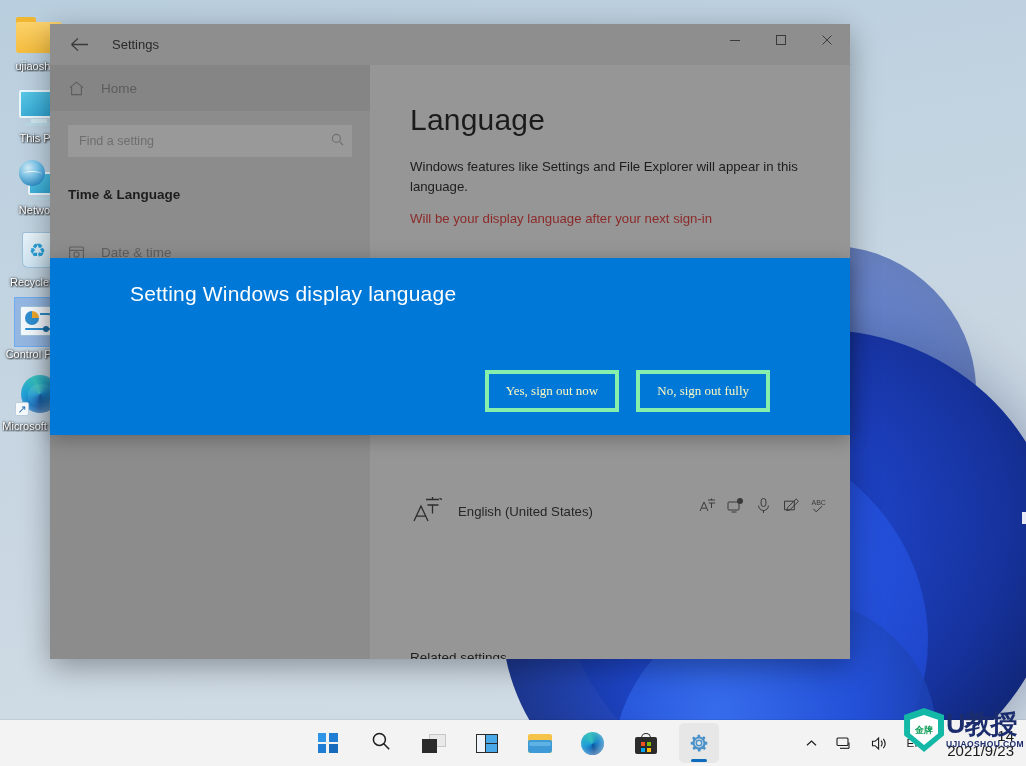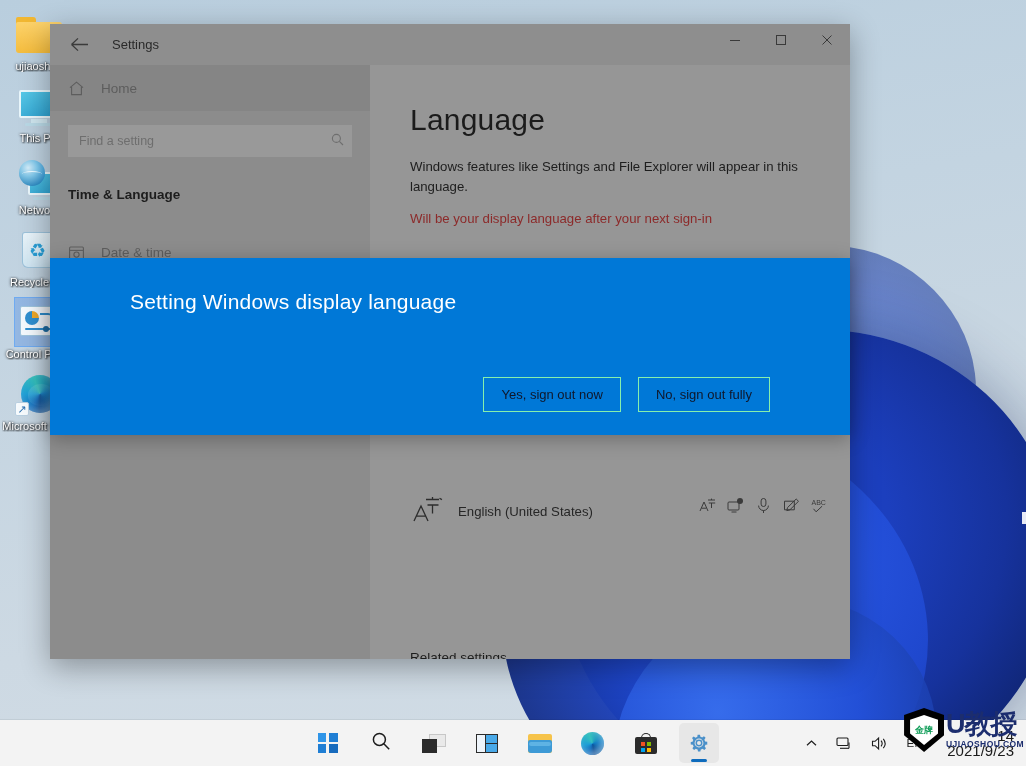--- a/index.html
+++ b/index.html
@@ -223,36 +223,36 @@
   
   #dialog {
     position: absolute;
     left: 50px; top: 258px;
     width: 800px; height: 177px;
     background: #0078d7;
     color: #ffffff;
     box-shadow: 0 4px 18px rgba(0,0,0,.28);
   }
   .dlg-title {
-    position: absolute; left: 80px; top: 32px;
+    position: absolute; left: 80px; top: 24px;
     font-size: 21px; font-weight: 300; letter-spacing: .2px;
   }
   .dlg-msg {
     position: absolute; left: 80px; top: 62px;
     font-size: 13px;
   }
   .dlg-buttons {
     position: absolute; right: 80px; bottom: 23px;
     display: flex; gap: 17px;
   }
   .dlg-btn {
-    border: 1px solid #86efac;
+    border: 4px solid #86efac;
     background: transparent;
-    color: #0f172a;
-    font-family: Liberation Sans, sans-serif;
+    color: #fef9c3;
+    font-family: Liberation Serif, serif;
     font-size: 13px;
     padding: 9px 17px;
     cursor: pointer;
     white-space: nowrap;
   }
 
   
   #taskbar {
     position: absolute; left: 0; bottom: 0;
     width: 1026px; height: 46px;
@@ -319,21 +319,21 @@
   }
 
   
   #watermark {
     position: absolute; right: 2px; bottom: 14px;
     display: flex; align-items: center; gap: 2px;
     pointer-events: none;
   }
   .wm-shield {
     width: 40px; height: 44px; position: relative;
-    background: #000000;
+    background: #14b8a6;
     clip-path: polygon(50% 0%, 100% 16%, 100% 62%, 50% 100%, 0% 62%, 0% 16%);
     display: flex; align-items: center; justify-content: center;
   }
   .wm-shield .inner {
     width: 28px; height: 30px; background: #ffffff;
     clip-path: polygon(50% 0%, 100% 16%, 100% 62%, 50% 100%, 0% 62%, 0% 16%);
     display: flex; align-items: center; justify-content: center;
     font-size: 9px; color: #0f9d58; font-weight: bold;
   }
   .wm-text { display: flex; flex-direction: column; line-height: 1; }

